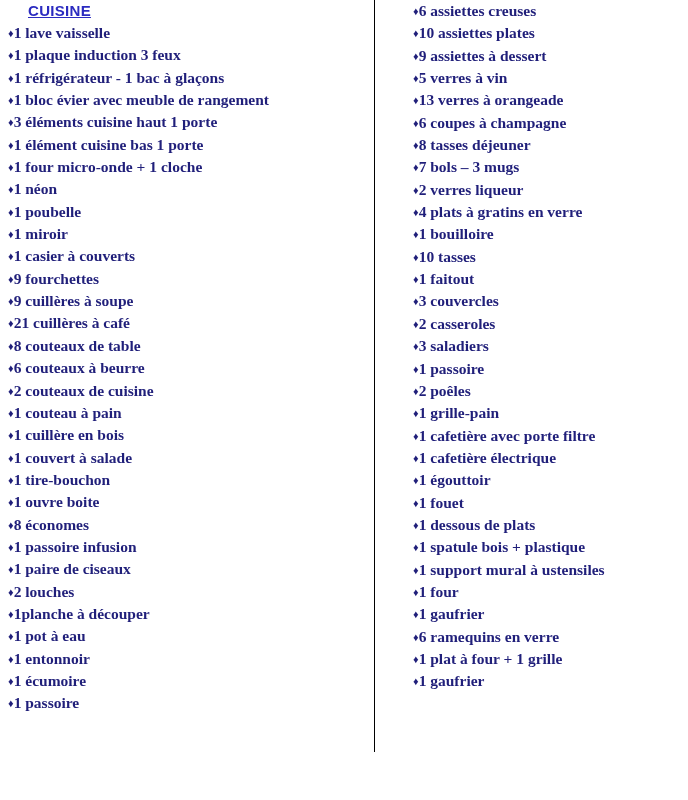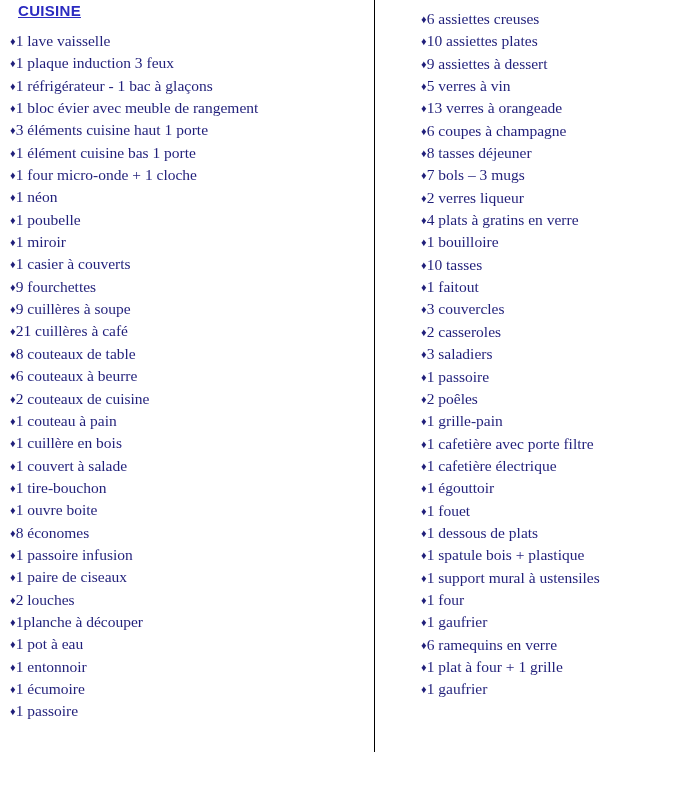--- a/index.html
+++ b/index.html
@@ -16,21 +16,21 @@
   .page {
     position: relative;
     width: 688px;
     height: 800px;
     box-sizing: border-box;
     padding: 0;
     overflow: hidden;
   }
   .heading {
     position: absolute;
-    left: 18px;
+    left: 28px;
     top: 2px;
     font-family: "Liberation Sans", sans-serif;
     font-weight: bold;
     font-size: 15px;
     letter-spacing: 0.3px;
     color: #2b2bc0;
     text-decoration: underline;
   }
   .columns {
     position: absolute;
@@ -40,34 +40,35 @@
     height: 800px;
     display: flex;
     flex-direction: row;
   }
   .col {
     box-sizing: border-box;
     position: relative;
   }
   .col-left {
     width: 375px;
-    padding-left: 2px;
+    padding-left: 8px;
     padding-top: 22px;
     border-right: 1px solid #000000;
     height: 752px;
   }
   .col-right {
     width: 313px;
     padding-left: 38px;
     padding-top: 0px;
   }
   ul.items {
     list-style: none;
-    margin: 8px;
+    margin: 0;
     padding: 0;
+    font-weight: bold;
   }
   ul.items li {
     font-family: "Liberation Serif", serif;
     font-size: 15.5px;
     line-height: 22.35px;
     color: #201f7a;
     white-space: nowrap;
   }
   .bullet {
     font-family: "Liberation Serif", serif;

